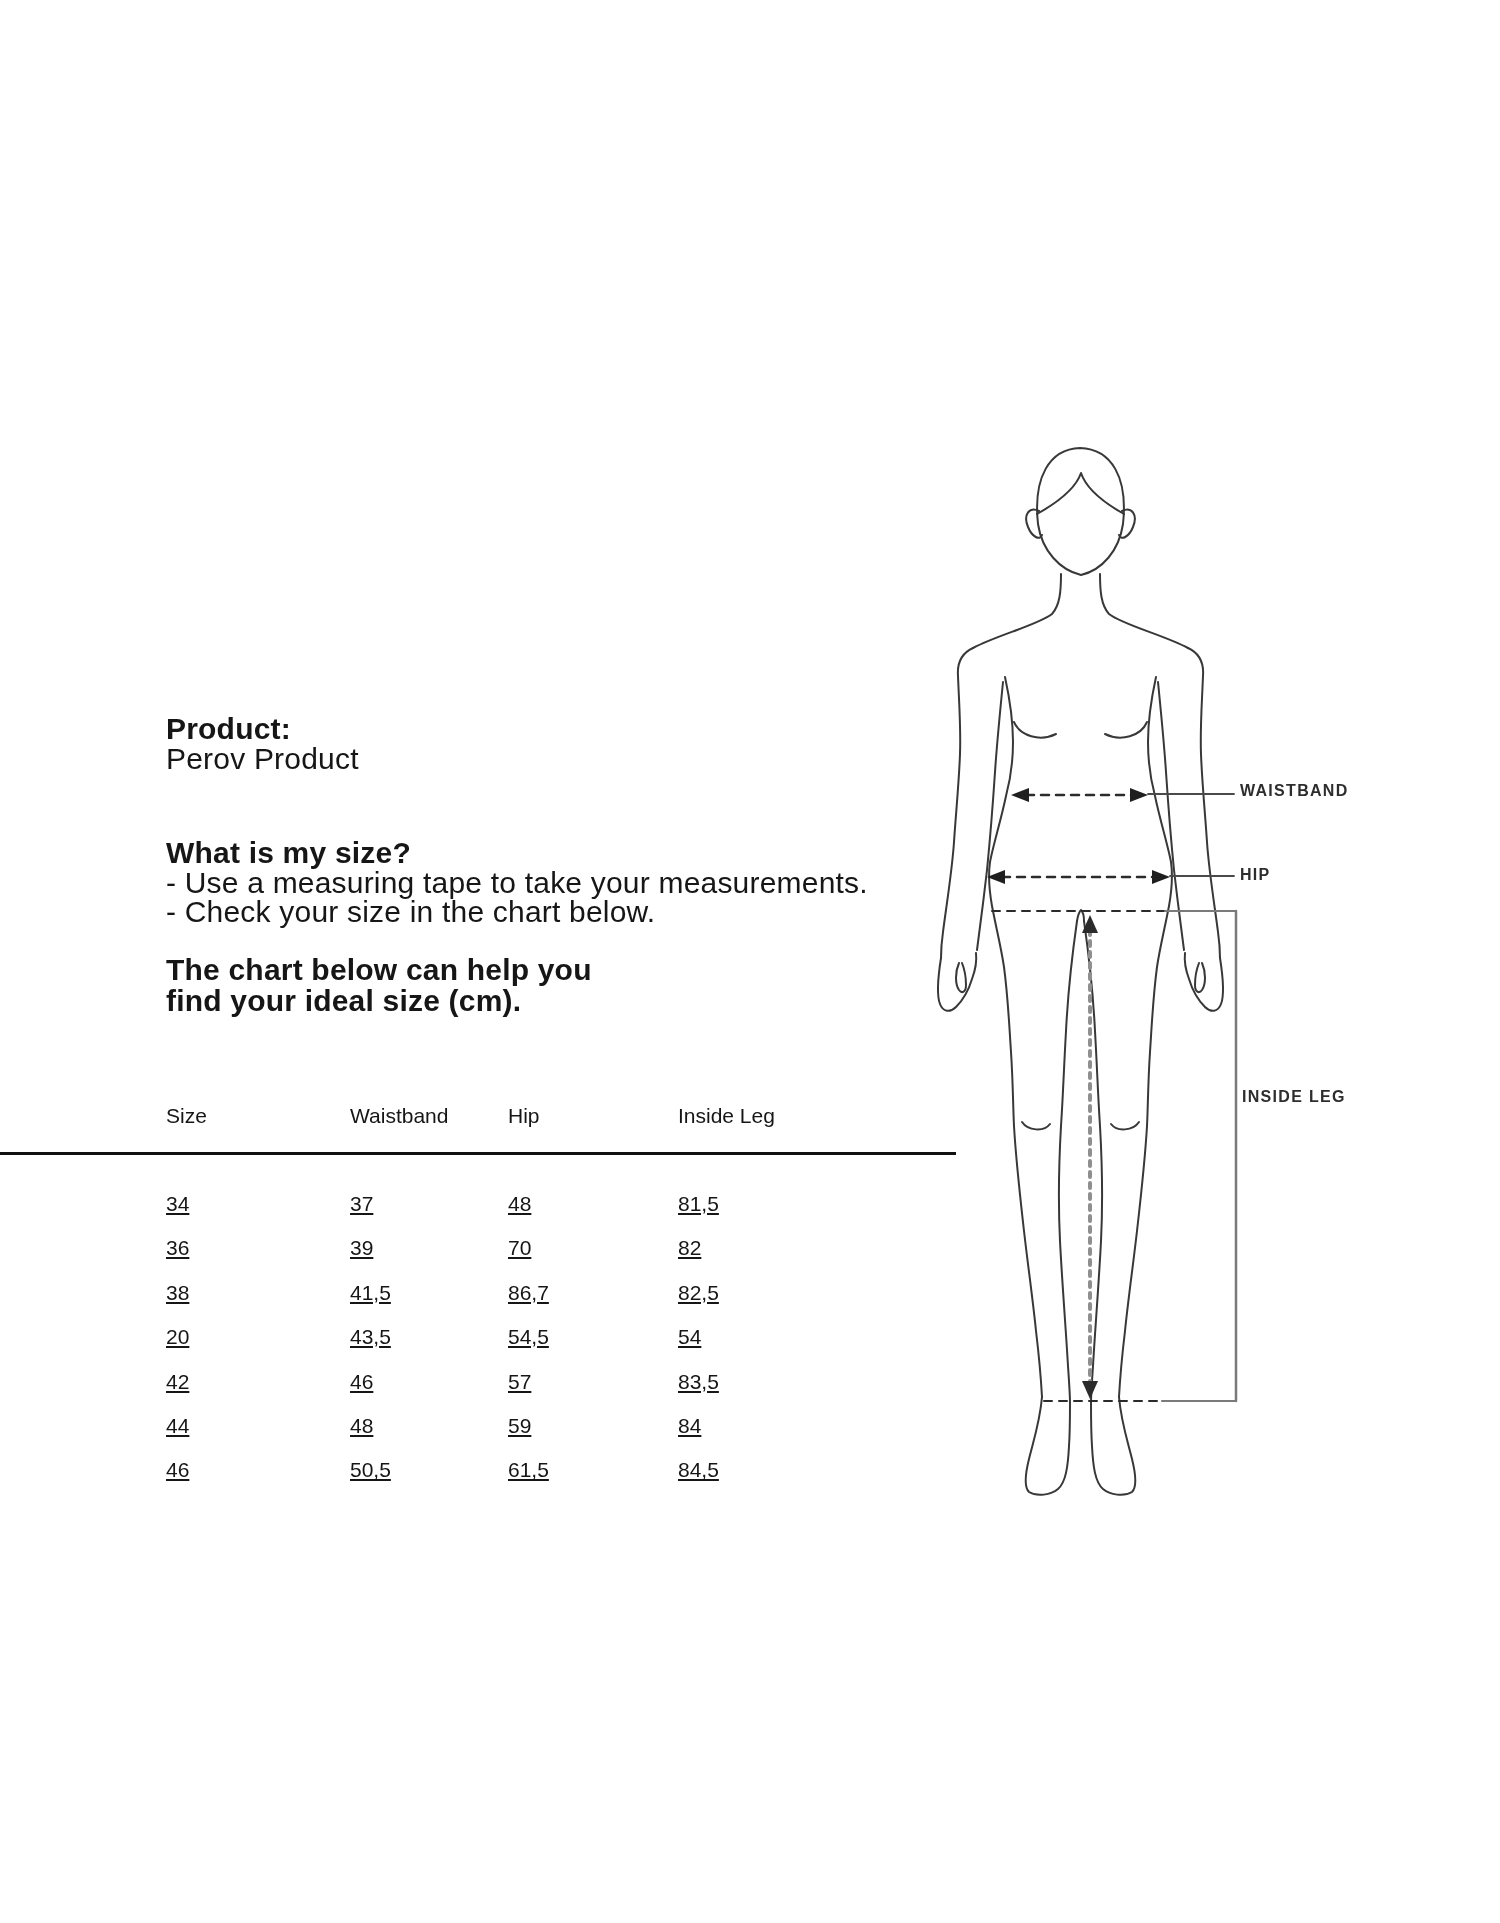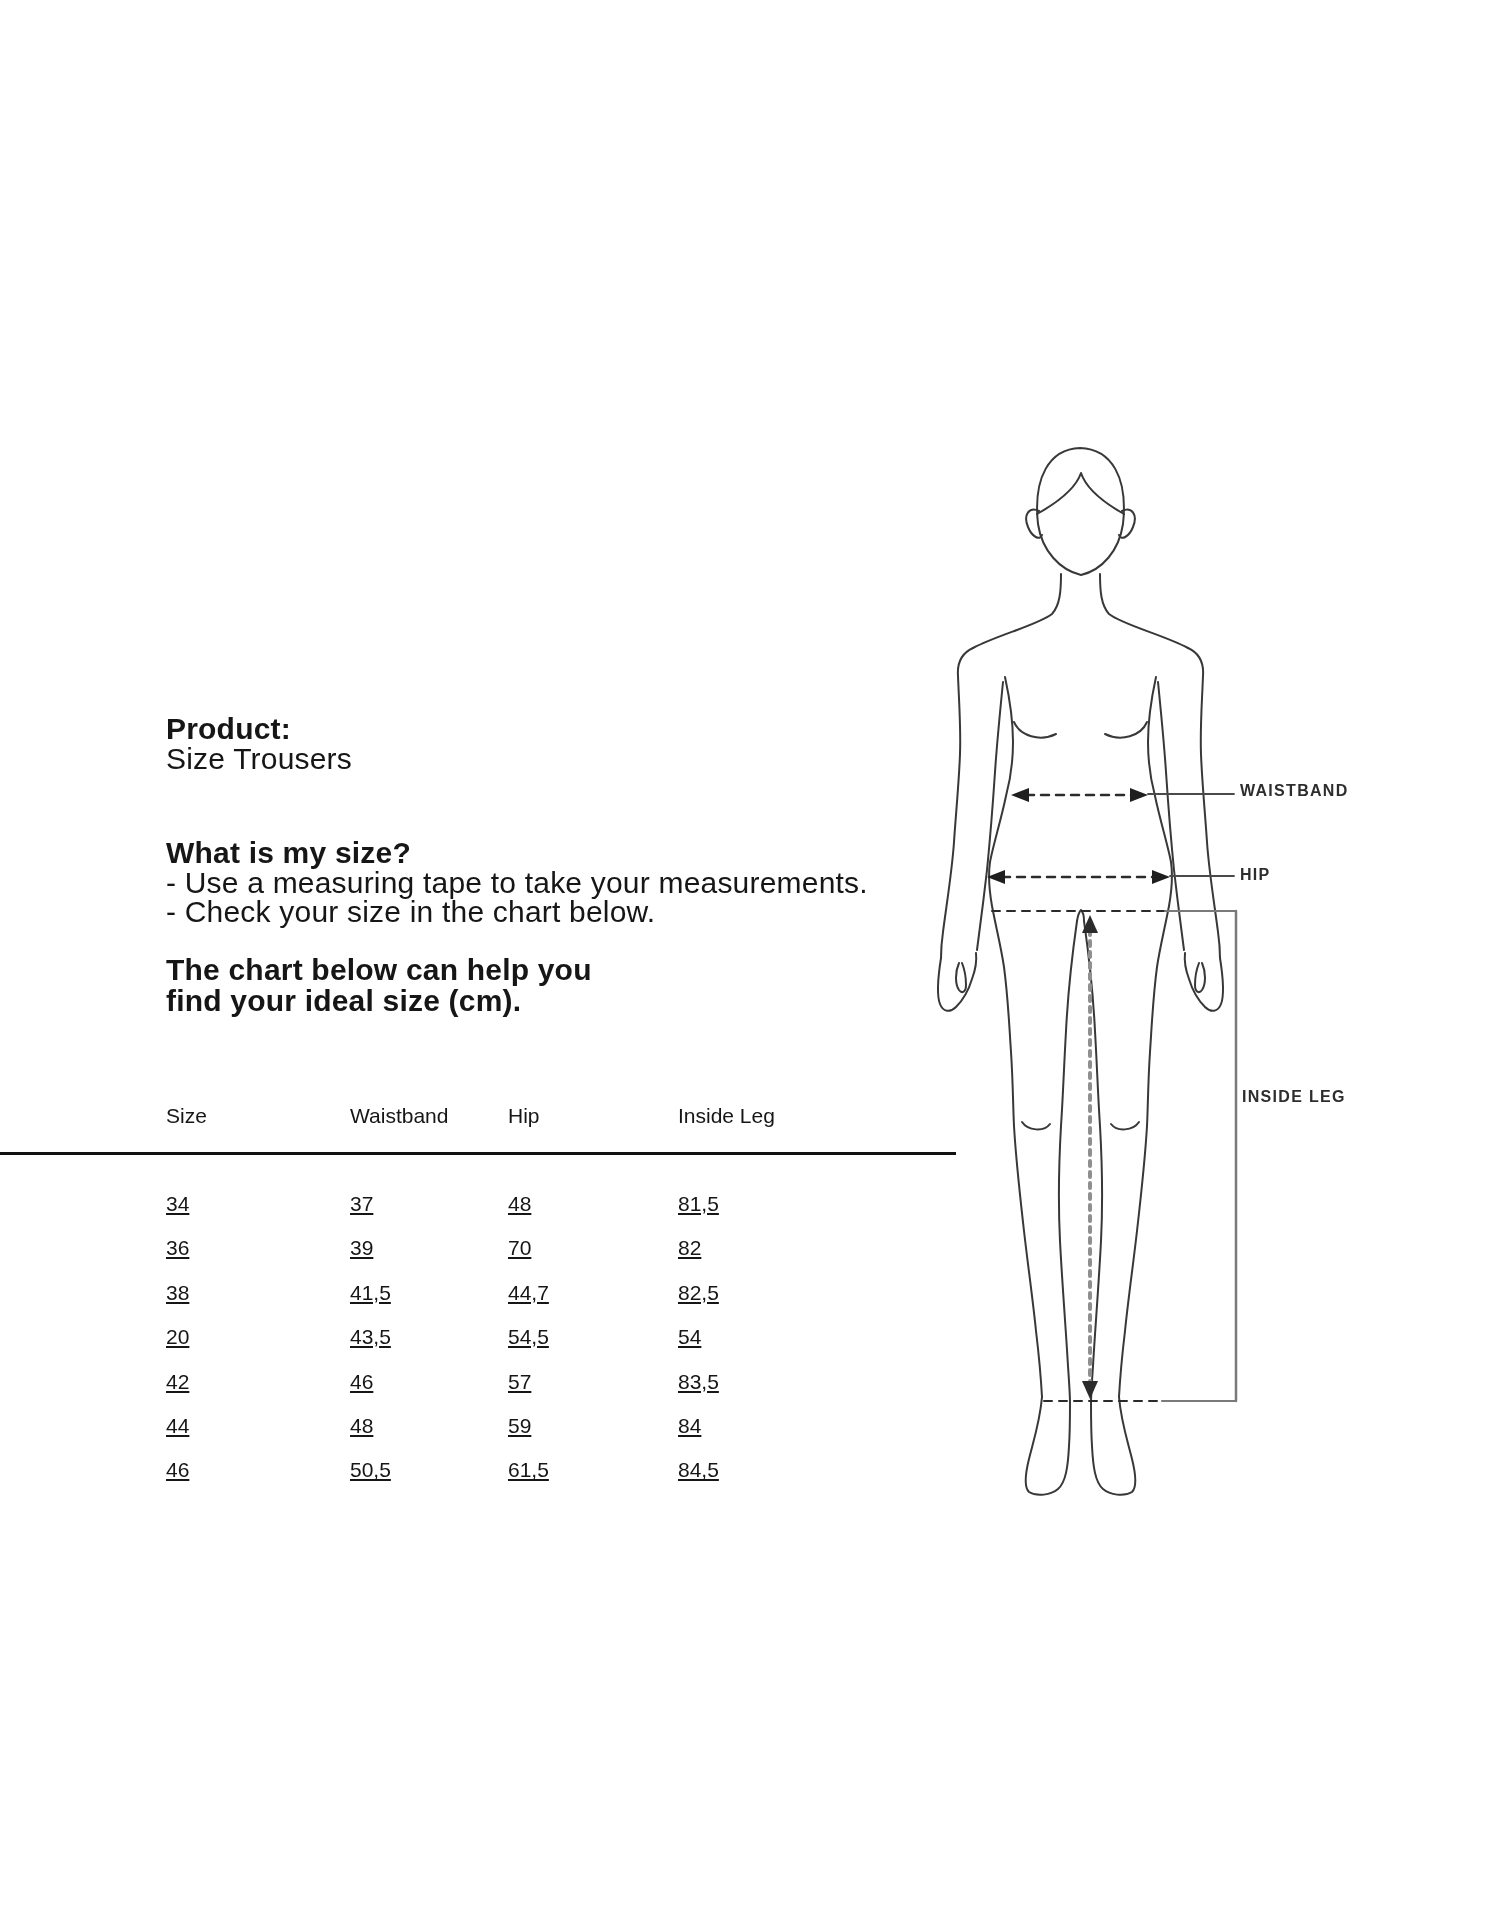--- a/index.html
+++ b/index.html
@@ -55,21 +55,21 @@
   .lbl-hip       { left: 1240px; top: 866px; }
   .lbl-insideleg { left: 1242px; top: 1088px; }
 </style>
 </head>
 <body>
 
 <div class="page">
 
   <div class="abs para" style="left:166px; top:714px;">
     <div class="bold">Product:</div>
-    <div>Size Trousers</div>
+    <div>Perov Product</div>
   </div>
 
   <div class="abs para bold" style="left:166px; top:954px; line-height:31px;">
     <div>The chart below can help you</div>
     <div>find your ideal size (cm).</div>
   </div>
 
   <div class="abs para" style="left:166px; top:838px; line-height:29.5px;">
     <div class="bold">What is my size?</div>
     <div>- Use a measuring tape to take your measurements.</div>
@@ -94,21 +94,21 @@
     </div>
     <div class="chart-row">
       <div>36</div>
       <div>39</div>
       <div>70</div>
       <div>82</div>
     </div>
     <div class="chart-row">
       <div>38</div>
       <div>41,5</div>
-      <div>44,7</div>
+      <div>86,7</div>
       <div>82,5</div>
     </div>
     <div class="chart-row">
       <div>20</div>
       <div>43,5</div>
       <div>54,5</div>
       <div>54</div>
     </div>
     <div class="chart-row">
       <div>42</div>

